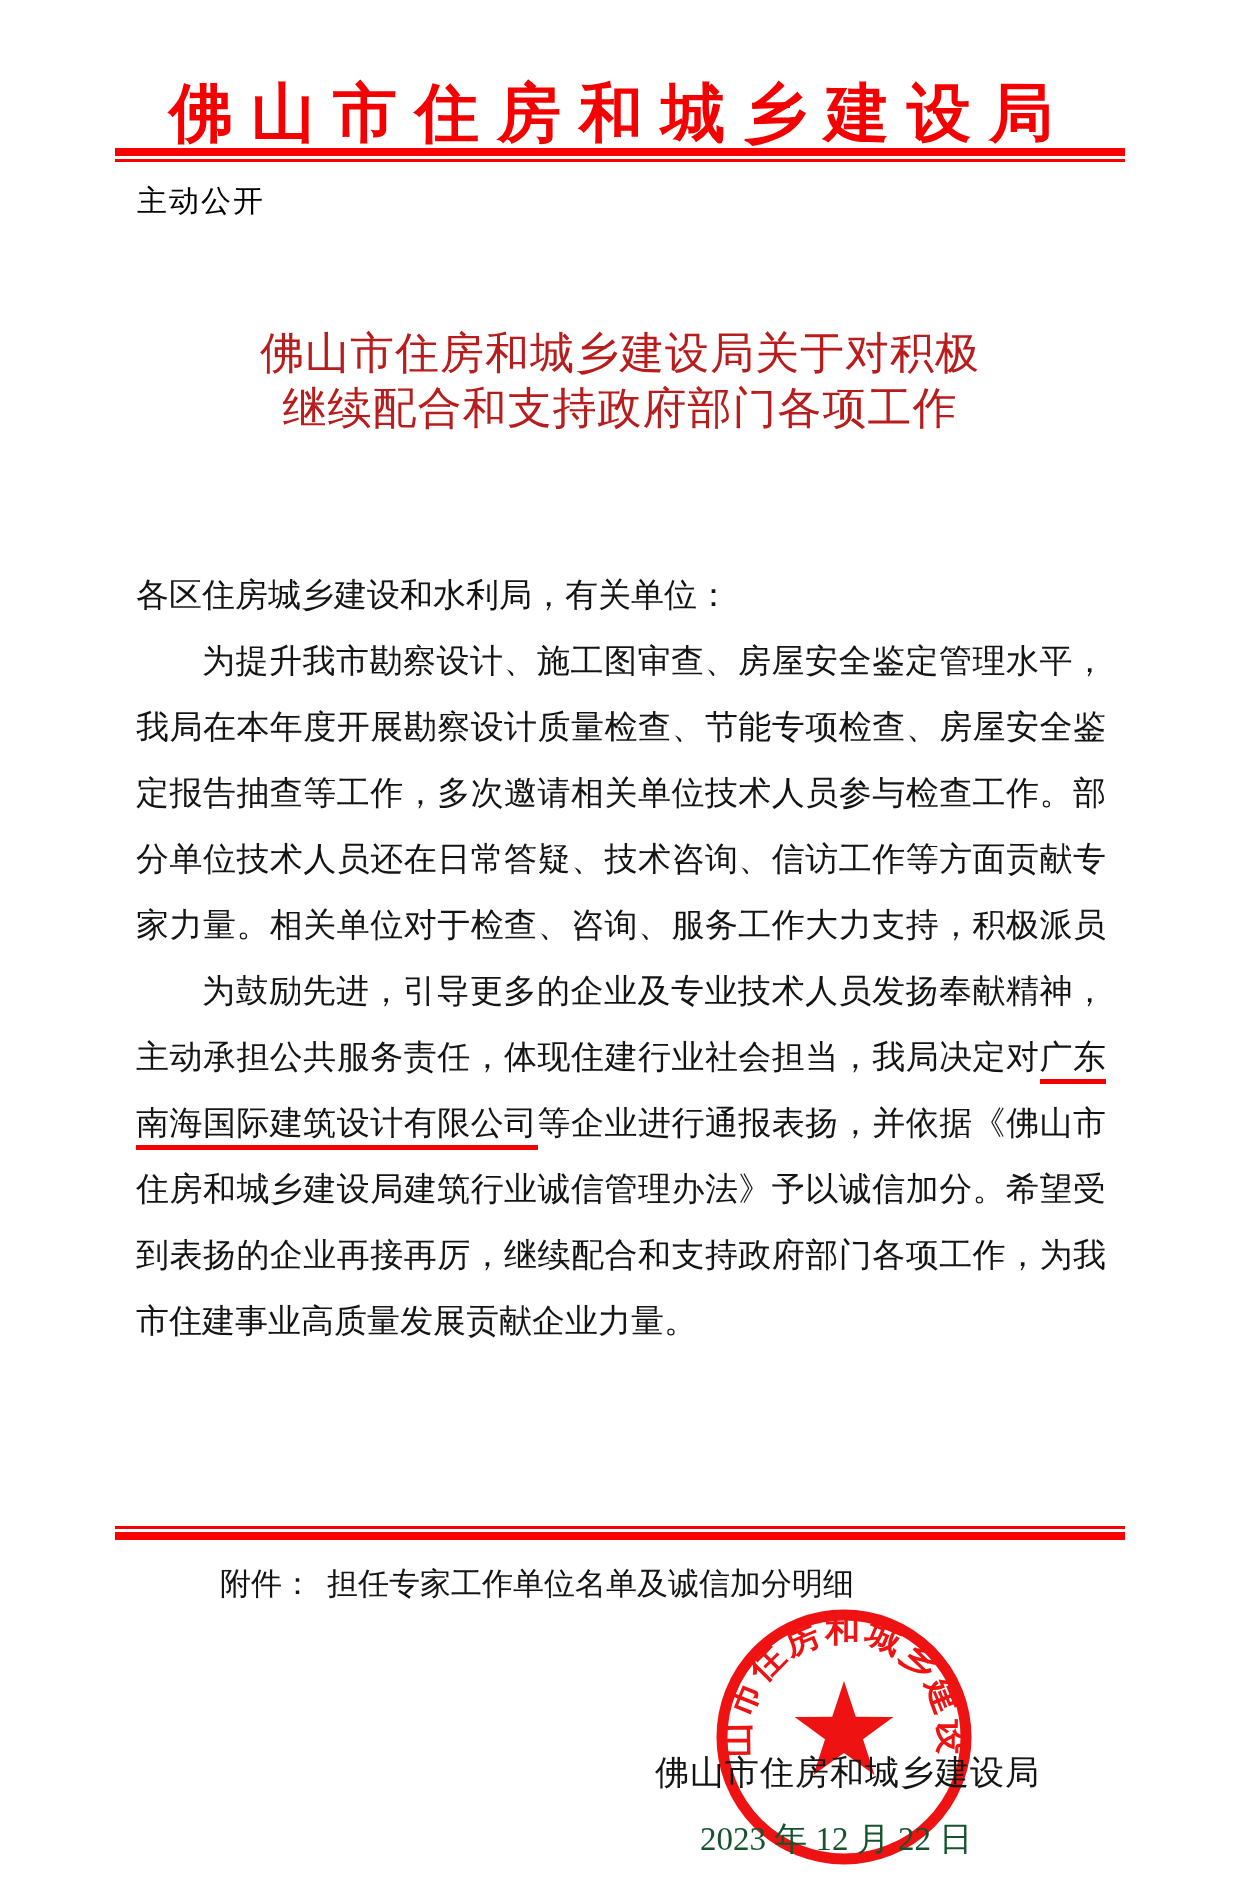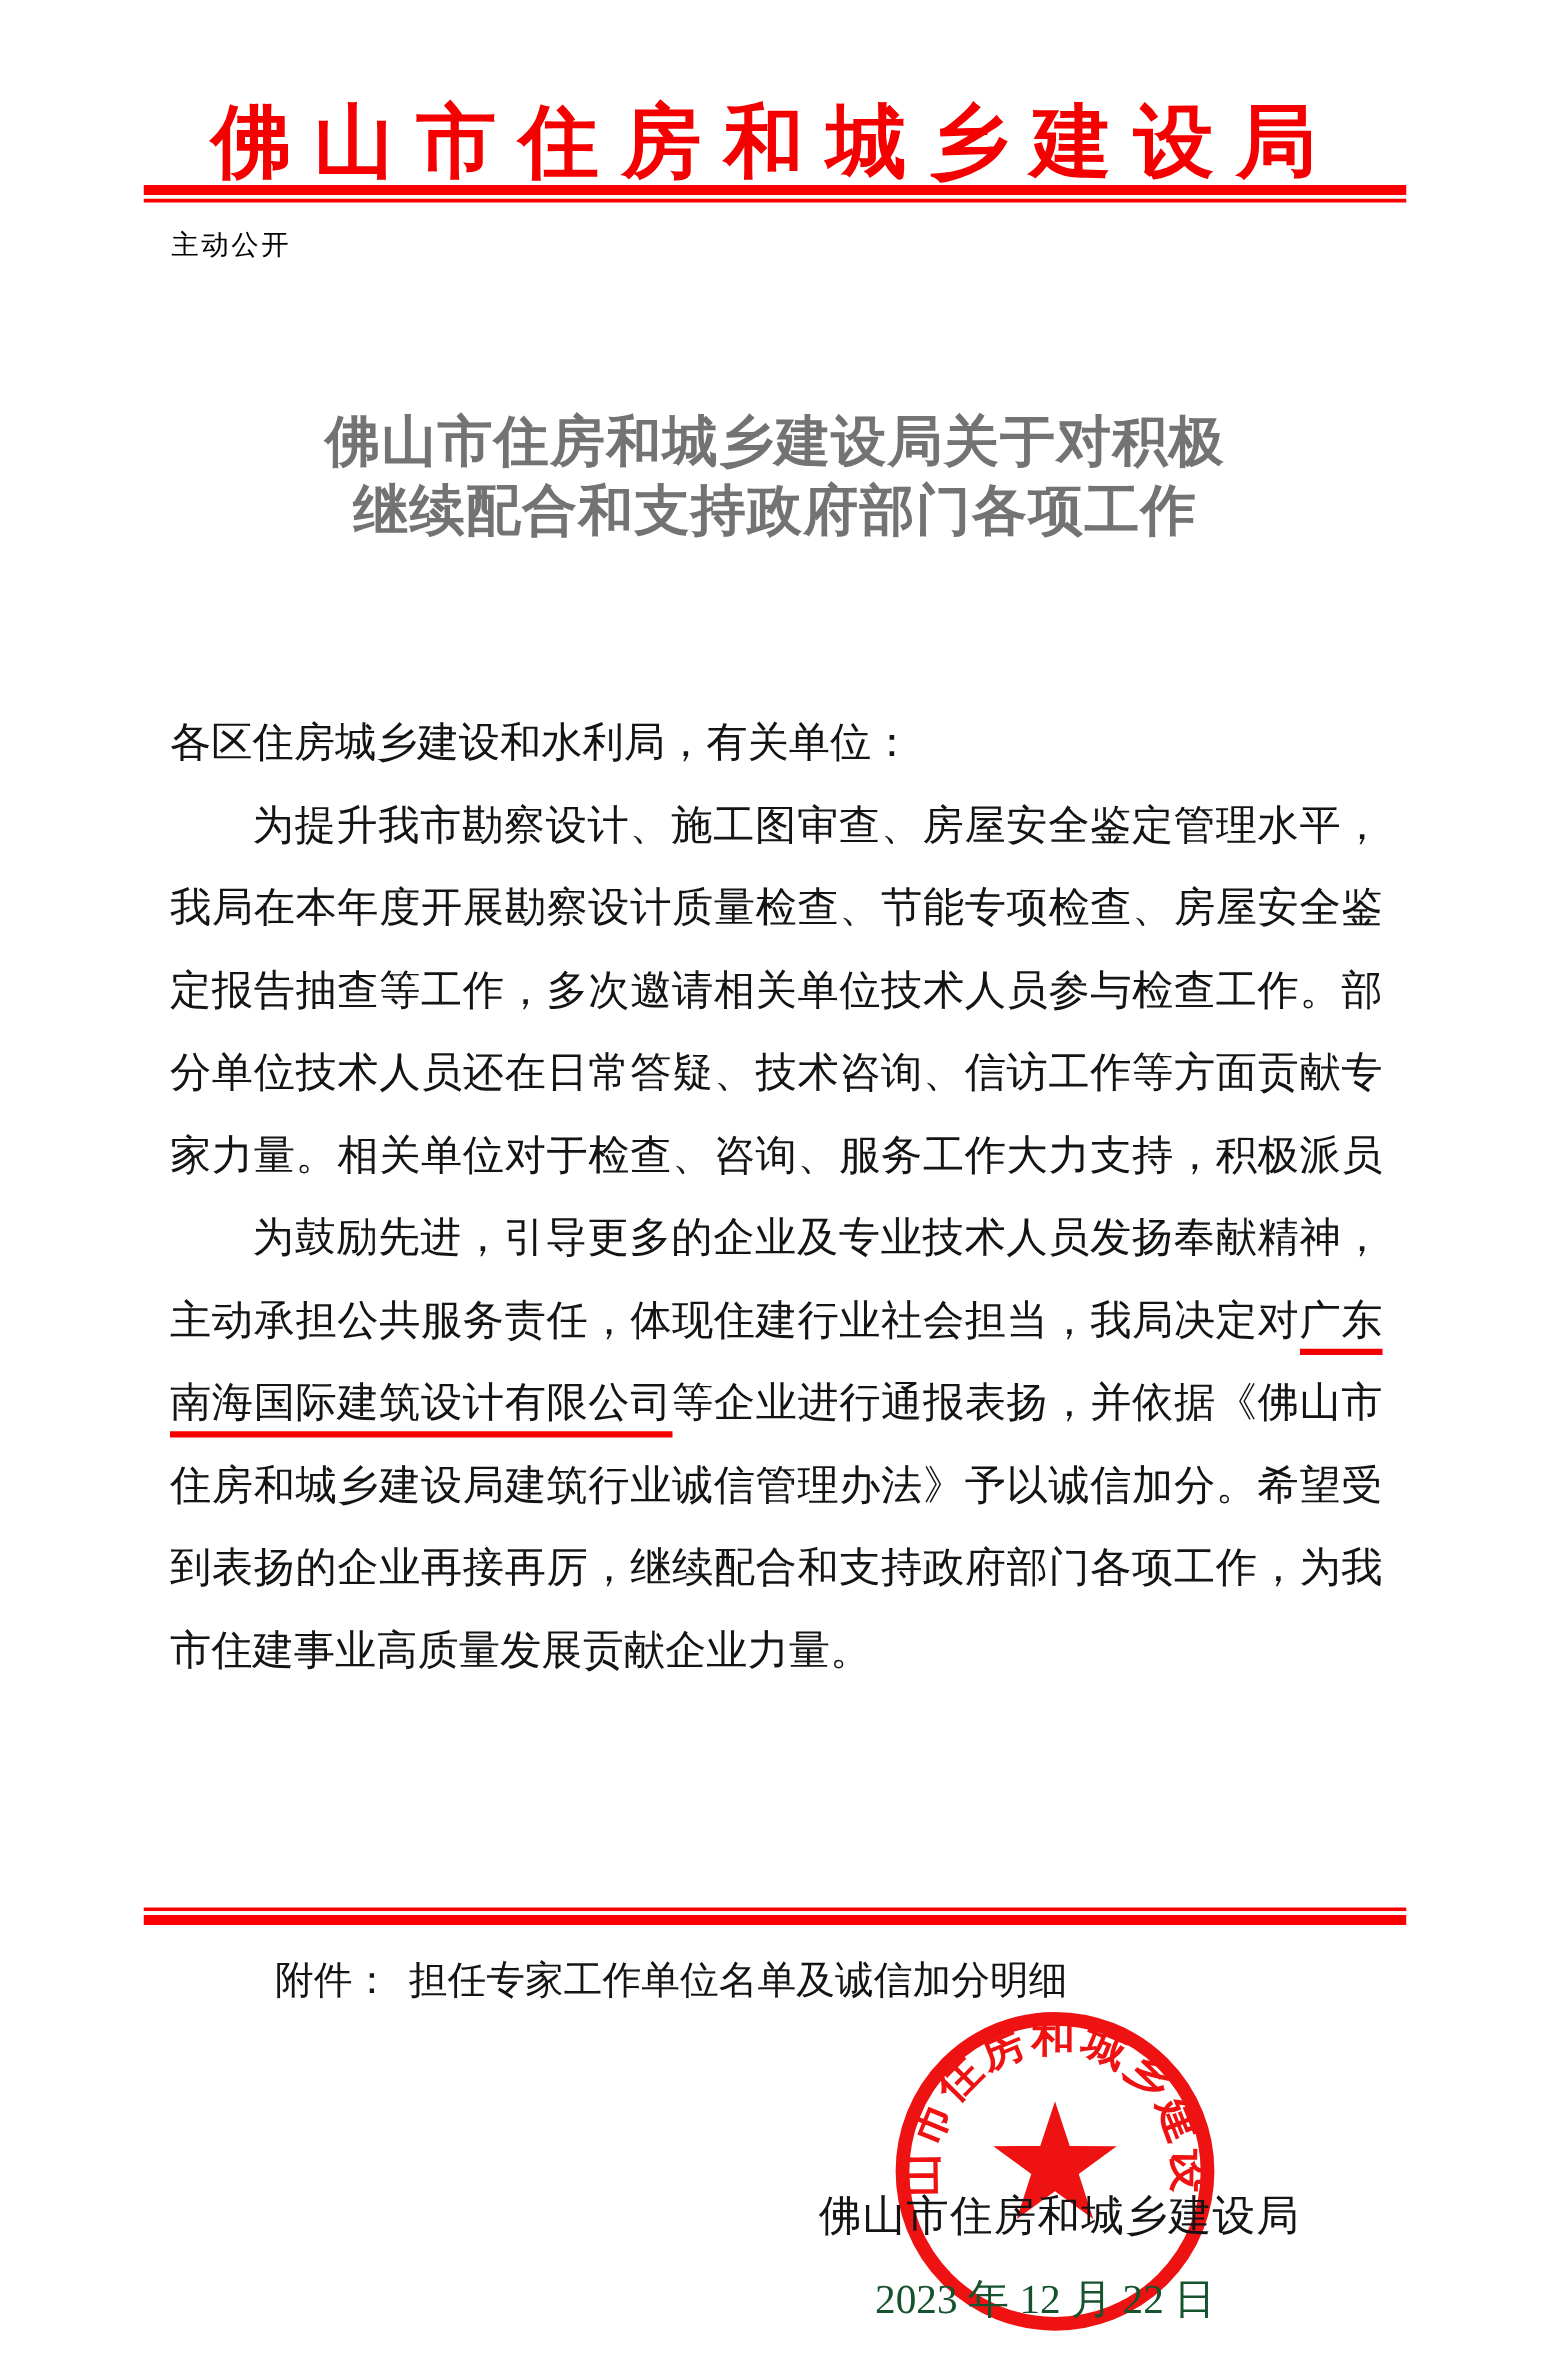--- a/index.html
+++ b/index.html
@@ -32,37 +32,37 @@
   .rule-top .thick{height:8px;background:var(--rule,#fb0000);}
   .rule-top .gap{height:3px;background:#ffffff;}
   .rule-top .thin{height:3px;background:var(--rule,#fb0000);}
   .rule-bottom{top:1526px;}
   .rule-bottom .thin{height:3px;background:var(--rule,#fb0000);}
   .rule-bottom .gap{height:3px;background:#ffffff;}
   .rule-bottom .thick{height:8px;background:var(--rule,#fb0000);}
   .publish{
     position:absolute;
     left:137px;top:181px;
-    font-size:22px;
+    font-size:30px;
     font-family:"Liberation Sans","DejaVu Sans",sans-serif;
     color:#000;
     letter-spacing:2px;
   }
   
   .doc-title{
     position:absolute;
     top:326px;left:0;width:100%;
     text-align:center;
   }
   .doc-title .tline{
     font-size:44px;
     line-height:55px;
-    font-weight:bold;
+    font-weight:normal;
     letter-spacing:1px;
-    color:#737373;
+    color:#b91c1c;
     white-space:nowrap;
   }
   
   .body-block{
     position:absolute;
     left:136px;top:562px;
     width:970px;
   }
   .bline{
     font-size:33px;

